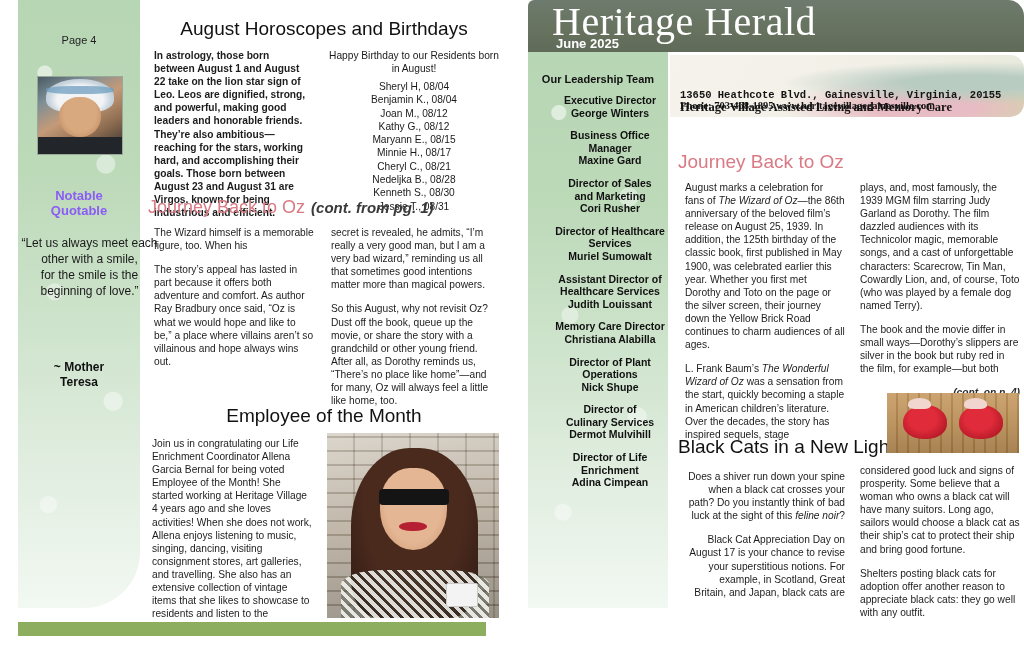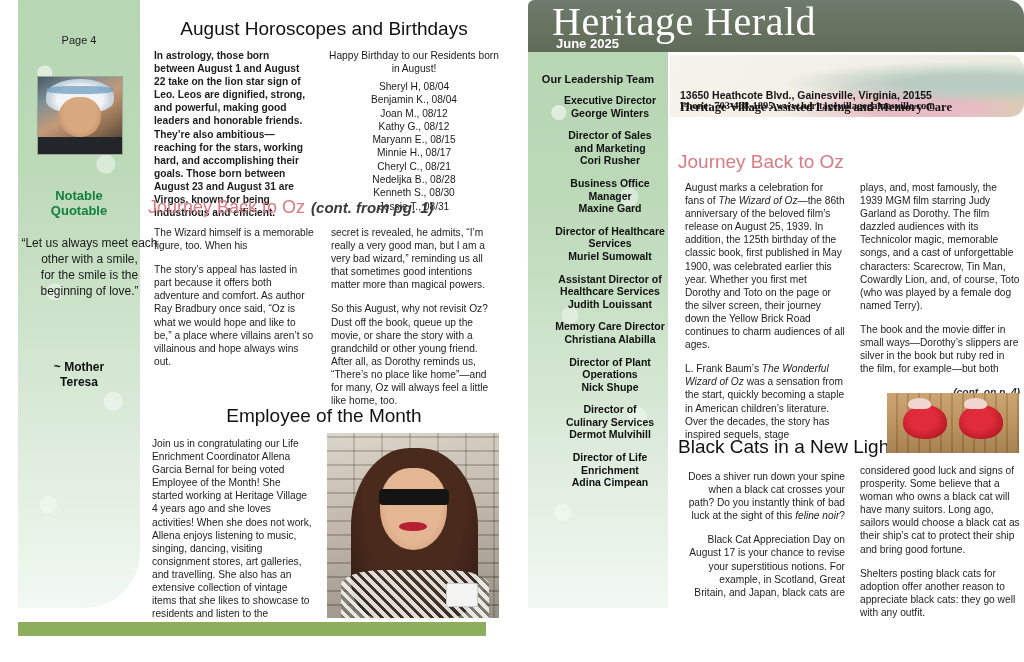--- a/index.html
+++ b/index.html
@@ -54,21 +54,21 @@
     background:radial-gradient(ellipse at 50% 40%, #d8a87e 0 55%, #b98459 100%);
     border-radius:46% 46% 50% 50%;
   }
   .portrait .shoulder{
     position:absolute;left:0;bottom:0;width:100%;height:22%;
     background:#22262b;
   }
 
   .sb-title{
     position:absolute;left:18px;top:188px;width:122px;text-align:center;
-    font-size:13px;font-weight:bold;line-height:15px;color:#15803d;
+    font-size:13px;font-weight:bold;line-height:15px;color:#8b5cf6;
   }
   .sb-quote{
     position:absolute;left:18px;top:235px;width:143px;text-align:center;
     font-size:12px;line-height:16px;color:#1a1a1a;
   }
   .sb-attrib{
     position:absolute;left:18px;top:360px;width:122px;text-align:center;
     font-size:12px;font-weight:bold;line-height:15px;color:#111;
   }
 
@@ -155,21 +155,21 @@
       radial-gradient(ellipse at 72% 85%, #e8bcc4 0 14%, rgba(232,188,196,0) 40%),
       radial-gradient(ellipse at 96% 80%, #cfd9a8 0 13%, rgba(207,217,168,0) 38%),
       linear-gradient(120deg,#f6f3ec 0%,#f1efe6 55%,#e7e9dc 100%);
     border-top-right-radius:14px;border-bottom-right-radius:14px;
   }
   .addr-name{
     position:absolute;left:10px;top:10px;font-family:"Liberation Serif",serif;
     font-size:12.5px;font-weight:bold;color:#141414;margin-top:35px;
   }
   .addr-line1{
-    position:absolute;left:10px;top:34px;font-family:Liberation Sans, sans-serif;
+    position:absolute;left:10px;top:34px;font-family:Liberation Mono, monospace;
     font-size:10.5px;font-weight:bold;color:#141414;
   }
   .addr-line2{
     position:absolute;left:10px;top:45px;font-family:"Liberation Serif",serif;
     font-size:10.5px;font-weight:bold;color:#141414;
   }
 
   .lead-title{
     position:absolute;left:10px;top:73px;width:140px;text-align:center;
     font-size:11px;font-weight:bold;color:#111;
@@ -304,22 +304,22 @@
 
     <div class="addr-band">
       <div class="addr-name">Heritage Village Assisted Living and Memory Care</div>
       <div class="addr-line1">13650 Heathcote Blvd., Gainesville, Virginia, 20155</div>
       <div class="addr-line2">Phone:  703-468-1895 www.heritagevillagegainesville.com</div>
     </div>
 
     <div class="lead-title">Our Leadership Team</div>
     <div class="lead-list">
         <div class="lead-entry">Executive Director<br>George Winters</div>
+        <div class="lead-entry">Business Office<br>Manager<br>Maxine Gard</div>
         <div class="lead-entry">Director of Sales<br>and Marketing<br>Cori Rusher</div>
-        <div class="lead-entry">Business Office<br>Manager<br>Maxine Gard</div>
         <div class="lead-entry">Director of Healthcare<br>Services<br>Muriel Sumowalt</div>
         <div class="lead-entry">Assistant Director of<br>Healthcare Services<br>Judith Louissant</div>
         <div class="lead-entry">Memory Care Director<br>Christiana Alabilla</div>
         <div class="lead-entry">Director of Plant<br>Operations<br>Nick Shupe</div>
         <div class="lead-entry">Director of<br>Culinary Services<br>Dermot Mulvihill</div>
         <div class="lead-entry">Director of Life<br>Enrichment<br>Adina Cimpean</div>
       </div>
 
     <div class="h-journey-r">Journey Back to Oz</div>
 

